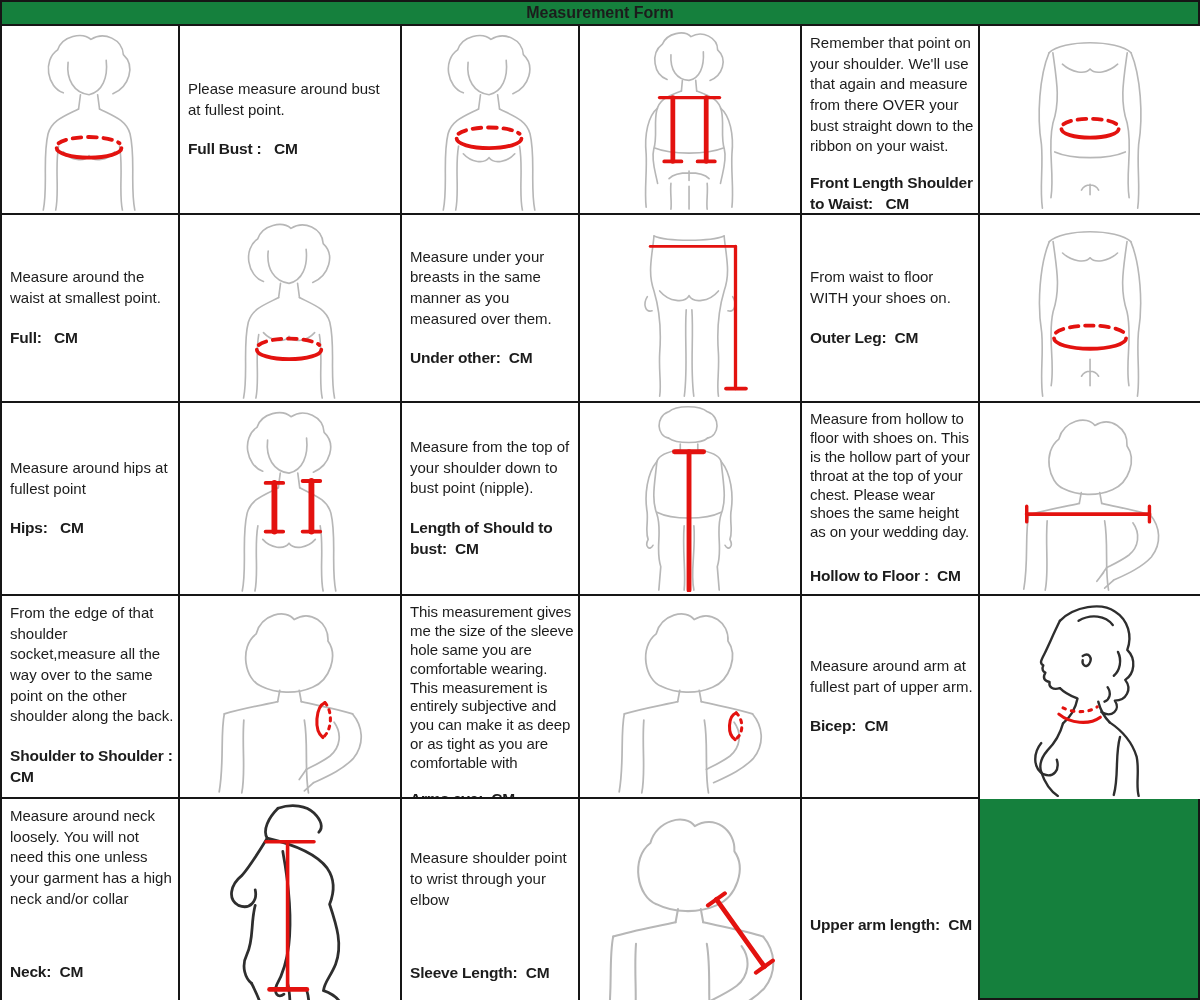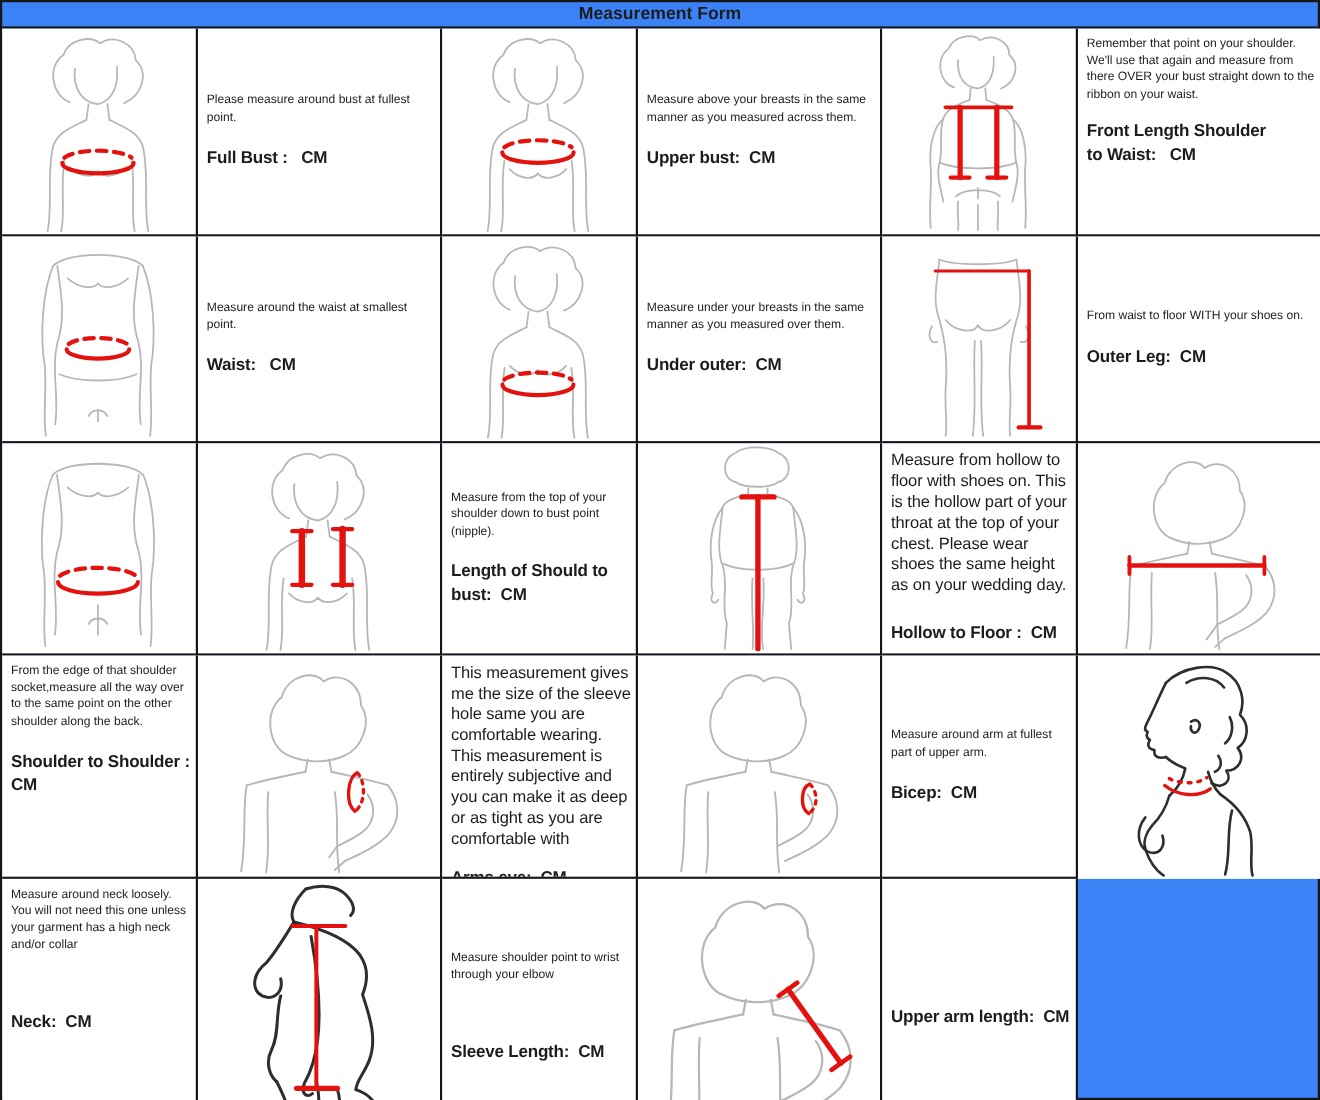--- a/index.html
+++ b/index.html
@@ -1,27 +1,27 @@
 <!DOCTYPE html>
 <html><head>
 <meta charset="utf-8">
 <style>
   html,body{margin:0;padding:0;background:#fff;}
   body{font-family:"Liberation Sans", sans-serif;color:#1c1c1c;}
-  .page{width:1200px;height:1000px;box-sizing:border-box;border:2px solid #161616;display:flex;flex-direction:column;background:#3b82f6;}
+  .page{width:1200px;height:1000px;box-sizing:border-box;border:2px solid #161616;display:flex;flex-direction:column;background:#15803d;}
   .form-header{height:22px;flex:0 0 22px;border-bottom:2px solid #161616;text-align:center;font-weight:bold;font-size:16px;line-height:22px;}
   .grid{flex:1;display:grid;grid-template-columns:178px 222px 178px 222px 178px 222px;grid-template-rows:189px 188px 193px 203px auto;}
   .cell{box-sizing:border-box;border-right:2px solid #161616;border-bottom:2px solid #161616;background:#fff;overflow:hidden;}
   .grid .cell:nth-child(6n){border-right:none;}
   .grid .cell:nth-last-child(-n+6){border-bottom:none;gap:34px;}
   .figure-cell{display:flex;align-items:center;justify-content:center;padding:2px;}
   .figure-cell svg{width:100%;height:100%;}
   .text-cell{display:flex;flex-direction:column;justify-content:center;padding:6px 4px 6px 8px;}
   .text-cell.top{justify-content:flex-start;padding-top:7px;}
-  .desc{font-size:11px;line-height:1.38;max-width:210px;white-space:pre-wrap;}
+  .desc{font-size:15px;line-height:1.38;max-width:210px;white-space:pre-wrap;}
   .small-desc .desc{font-size:15px;line-height:1.26;letter-spacing:-0.1px;}
   .label{font-weight:bold;font-size:15.5px;line-height:1.35;margin-top:19px;white-space:pre-wrap;letter-spacing:-0.2px;}
   .tight .label{margin-top:16px;}
   .gap-lg .label{margin-top:24px;}
   svg path{fill:none;stroke:#b7b7b7;stroke-width:1.7;stroke-linecap:round;stroke-linejoin:round;}
   svg.dark path{stroke:#2e2e2e;stroke-width:2.3;}
 </style>
 </head>
 <body>
 
@@ -53,24 +53,20 @@
         <path d="M67,36 C65,54 73,68 89,70 C103,67 109,52 107,34"></path>
         <path d="M80,70 L78,85 M98,70 L100,85"></path>
         <path d="M78,85 C62,93 50,97 46,111 C40,136 46,166 41,191"></path>
         <path d="M100,85 C116,93 128,97 132,111 C138,136 132,166 137,191"></path>
         <path d="M57,124 C53,147 58,172 54,191"></path>
         <path d="M121,124 C125,147 120,172 124,191"></path>
         <path d="M62,132 C70,141 84,143 89,136 M89,136 C94,143 108,141 116,132"></path>
         <path style="stroke:#e3120f;stroke-width:4px" d="M55,116 A34,10 0 0 0 123,116"></path>
         <path style="stroke:#e3120f;stroke-width:4px;stroke-dasharray:9 7" d="M57,111 A34,10 0 0 1 121,111"></path>
       </svg>
-    </div>
-    <div class="cell text-cell">
-      <div class="desc">Measure above your breasts in the same manner as you measured across them.</div>
-      <div class="label">Upper bust:  CM</div>
     </div>
     <div class="cell figure-cell">
       <svg viewBox="0 0 180 192">
         <path d="M66,54 C52,49 48,27 61,17 C66,5 84,2 91,9 C103,2 119,10 119,23 C130,33 124,50 111,55"></path>
         <path d="M70,28 C69,44 76,54 89,55 C100,53 105,41 104,25"></path>
         <path d="M82,55 L81,66 M96,55 L97,66"></path>
         <path d="M81,66 C64,72 57,77 55,87 C52,100 56,114 52,127 C49,139 54,152 56,163"></path>
         <path d="M97,66 C114,72 121,77 123,87 C126,100 122,114 126,127 C129,139 124,152 122,163"></path>
         <path d="M56,84 C46,92 42,112 44,132 C45,152 42,170 44,188"></path>
         <path d="M122,84 C132,92 136,112 134,132 C133,152 136,170 134,188"></path>
@@ -97,39 +93,39 @@
         <path d="M132,26 C142,50 145,92 140,122 C138,147 142,167 139,189"></path>
         <path d="M60,38 C70,47 84,49 89,43 M89,43 C94,49 108,47 118,38"></path>
         <path d="M52,130 C70,138 108,138 126,130"></path>
         <path d="M80,170 C84,163 94,163 98,170 M89,164 L89,175"></path>
         <path style="stroke:#e3120f;stroke-width:4px" d="M59,106 A30,9 0 0 0 119,106"></path>
         <path style="stroke:#e3120f;stroke-width:4px;stroke-dasharray:9 7" d="M61,101 A30,9 0 0 1 117,101"></path>
       </svg>
     </div>
     <div class="cell text-cell">
       <div class="desc">Measure around the waist at smallest point.</div>
-      <div class="label">Waist:   CM</div>
+      <div class="label">Full:   CM</div>
     </div>
     <div class="cell figure-cell">
       <svg viewBox="0 0 180 192">
         <path d="M62,68 C45,62 40,34 56,23 C61,8 82,4 91,12 C105,3 124,12 125,28 C138,40 131,62 114,69"></path>
         <path d="M67,36 C65,54 73,68 89,70 C103,67 109,52 107,34"></path>
         <path d="M80,70 L78,85 M98,70 L100,85"></path>
         <path d="M78,85 C62,93 50,97 46,111 C40,136 46,166 41,191"></path>
         <path d="M100,85 C116,93 128,97 132,111 C138,136 132,166 137,191"></path>
         <path d="M57,124 C53,147 58,172 54,191"></path>
         <path d="M121,124 C125,147 120,172 124,191"></path>
         <path d="M62,122 C70,131 84,133 89,126 M89,126 C94,133 108,131 116,122"></path>
         <path style="stroke:#e3120f;stroke-width:4px" d="M55,140 A34,10 0 0 0 123,140"></path>
         <path style="stroke:#e3120f;stroke-width:4px;stroke-dasharray:9 7" d="M57,135 A34,10 0 0 1 121,135"></path>
       </svg>
     </div>
     <div class="cell text-cell">
       <div class="desc">Measure under your breasts in the same manner as you measured over them.</div>
-      <div class="label">Under outer:  CM</div>
+      <div class="label">Under other:  CM</div>
     </div>
     <div class="cell figure-cell">
       <svg viewBox="0 0 180 192">
         <path d="M52,20 C66,26 112,26 126,20"></path>
         <path d="M52,20 C50,42 45,58 52,78 C58,98 60,118 58,144 C57,164 60,177 58,189"></path>
         <path d="M126,20 C128,42 133,58 126,78 C120,98 118,118 120,144 C121,164 118,177 120,189"></path>
         <path d="M58,78 C68,90 85,91 89,83 M89,83 C93,91 110,90 120,78"></path>
         <path d="M86,98 C84,128 88,158 84,189 M92,98 C94,128 90,158 94,189"></path>
         <path d="M45,84 C40,92 43,101 50,99 M135,84 C140,92 137,101 130,99"></path>
         <path style="stroke:#e3120f;stroke-width:3px" d="M48,31 L138,31"></path>
@@ -147,20 +143,24 @@
         <path d="M46,26 C60,12 118,12 132,26"></path>
         <path d="M50,26 C54,55 58,76 50,100 C44,126 52,152 48,178"></path>
         <path d="M128,26 C124,55 120,76 128,100 C134,126 126,152 130,178"></path>
         <path d="M46,26 C36,50 33,92 38,122 C40,147 36,167 39,189"></path>
         <path d="M132,26 C142,50 145,92 140,122 C138,147 142,167 139,189"></path>
         <path d="M60,38 C70,47 84,49 89,43 M89,43 C94,49 108,47 118,38"></path>
         <path d="M80,168 C84,161 94,161 98,168 M89,150 L89,178"></path>
         <path style="stroke:#e3120f;stroke-width:4px" d="M51,128 A38,11 0 0 0 127,128"></path>
         <path style="stroke:#e3120f;stroke-width:4px;stroke-dasharray:9 7" d="M53,122 A38,11 0 0 1 125,122"></path>
       </svg>
+    </div>
+    <div class="cell text-cell">
+      <div class="desc">Measure around hips at fullest point</div>
+      <div class="label">Hips:   CM</div>
     </div>
     <div class="cell figure-cell">
       <svg viewBox="0 0 180 192">
         <path d="M62,68 C45,62 40,34 56,23 C61,8 82,4 91,12 C105,3 124,12 125,28 C138,40 131,62 114,69"></path>
         <path d="M67,36 C65,54 73,68 89,70 C103,67 109,52 107,34"></path>
         <path d="M80,70 L78,85 M98,70 L100,85"></path>
         <path d="M78,85 C62,93 50,97 46,111 C40,136 46,166 41,191"></path>
         <path d="M100,85 C116,93 128,97 132,111 C138,136 132,166 137,191"></path>
         <path d="M57,124 C53,147 58,172 54,191"></path>
         <path d="M121,124 C125,147 120,172 124,191"></path>

